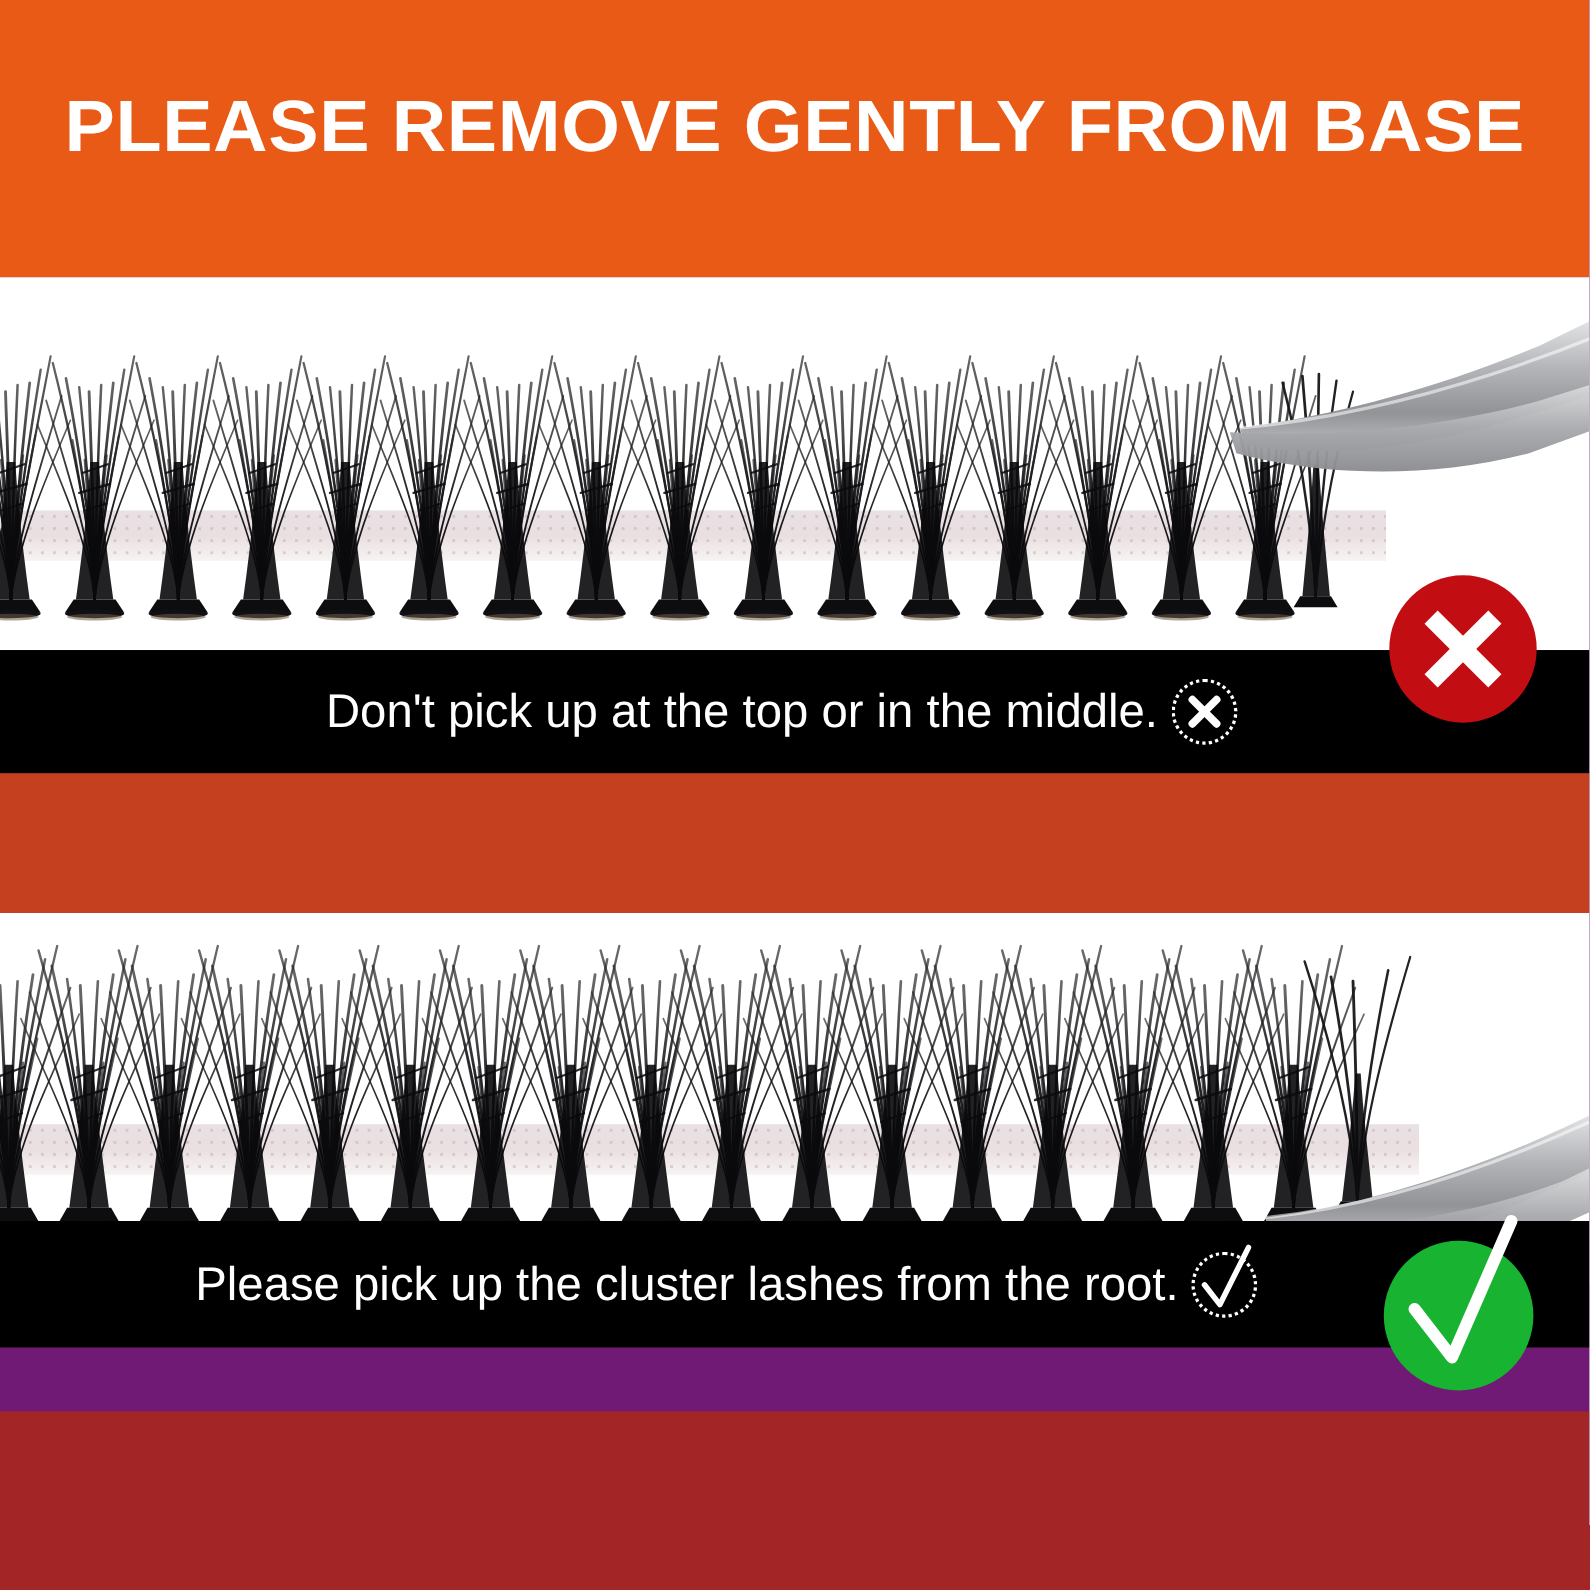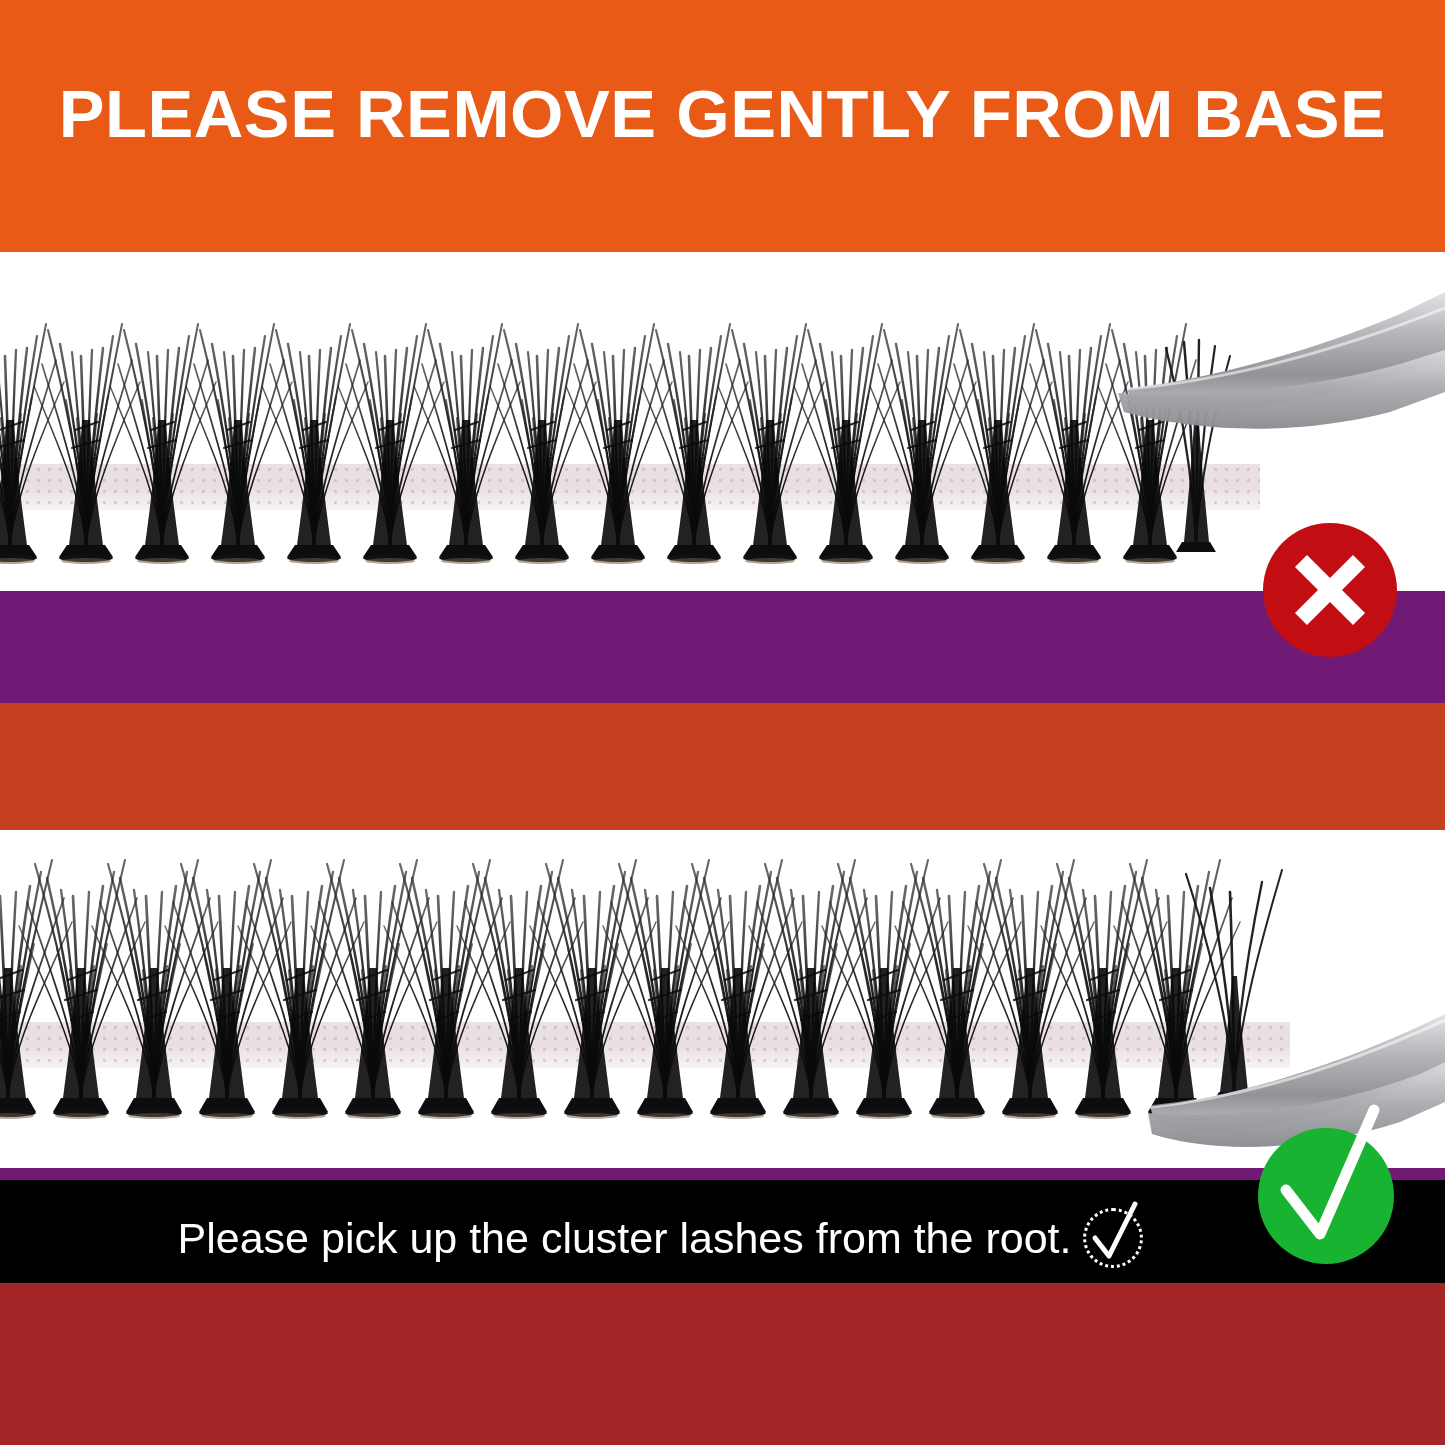--- a/index.html
+++ b/index.html
@@ -28,21 +28,21 @@
   }
   .tray-dots{position:absolute;left:0;top:0;width:100%;height:100%;opacity:.55;
     background-image:radial-gradient(circle, rgba(190,170,180,.9) 1.4px, rgba(255,255,255,0) 1.6px);
     background-size:11px 11px;}
 
   .strip{position:absolute;left:0;top:0;width:100%;height:100%;}
 
   
   .caption-bar{position:absolute;left:0;width:1445px;background:#000000;}
   #caption-bar-1{top:591px;height:112px;}
-  #caption-bar-2{top:1180px;height:115px;}
+  #caption-bar-2{top:1110px;height:115px;}
   .caption-row{position:absolute;left:0;top:0;width:1445px;height:100%;
     display:flex;align-items:center;justify-content:center;}
   .caption-text{color:#ffffff;font-family:"Liberation Sans",sans-serif;
     font-size:43px;line-height:48px;font-weight:400;white-space:nowrap;}
   #caption-bar-1 .caption-row{padding-right:0;transform:translateX(-12px);}
   #caption-bar-2 .caption-row{transform:translateX(-62px);}
 
   .dotted-mark{position:relative;display:inline-block;width:60px;height:60px;
     margin-left:12px;vertical-align:middle;}
   .dotted-mark .ring{position:absolute;left:0;top:0;width:100%;height:100%;
@@ -160,20 +160,34 @@
         </linearGradient>
       </defs>
 
       <path d="M1127,137 C 1200,128 1300,104 1400,62 L 1445,40 L 1445,108 L 1380,128 C 1290,156 1200,166 1133,152 Z" fill="url(#tweezUpper)"></path>
 
       <path d="M1118,141 C 1190,146 1300,140 1400,112 L 1445,98 L 1445,140 L 1390,160 C 1290,186 1190,178 1124,160 Z" fill="url(#tweezLower)" opacity="0.96"></path>
       <path d="M1127,137 C 1210,130 1320,106 1445,56" fill="none" stroke="#ffffff" stroke-opacity="0.55" stroke-width="3"></path>
     </svg>
   </div>
 
+  <div class="caption-bar" id="caption-bar-1">
+    <div class="caption-row">
+      <span class="caption-text">Don't pick up at the top or in the middle.</span>
+      <span class="dotted-mark">
+        <span class="ring"></span>
+        <svg width="60" height="60" viewBox="0 0 60 60">
+          <g stroke="#ffffff" stroke-width="7" stroke-linecap="round">
+            <line x1="19" y1="19" x2="41" y2="41"></line>
+            <line x1="41" y1="19" x2="19" y2="41"></line>
+          </g>
+        </svg>
+      </span>
+    </div>
+  </div>
 
   <div class="band" id="band-mid"></div>
 
   <div class="photo" id="photo-bottom">
     <div class="tray" style="left:0;top:192px;width:1290px;">
       <div class="tray-dots"></div>
     </div>
     <svg class="strip" viewBox="0 0 1445 338" preserveAspectRatio="none">
       <defs>
         <linearGradient id="fiberBot" x1="0" y1="0" x2="0" y2="1">

